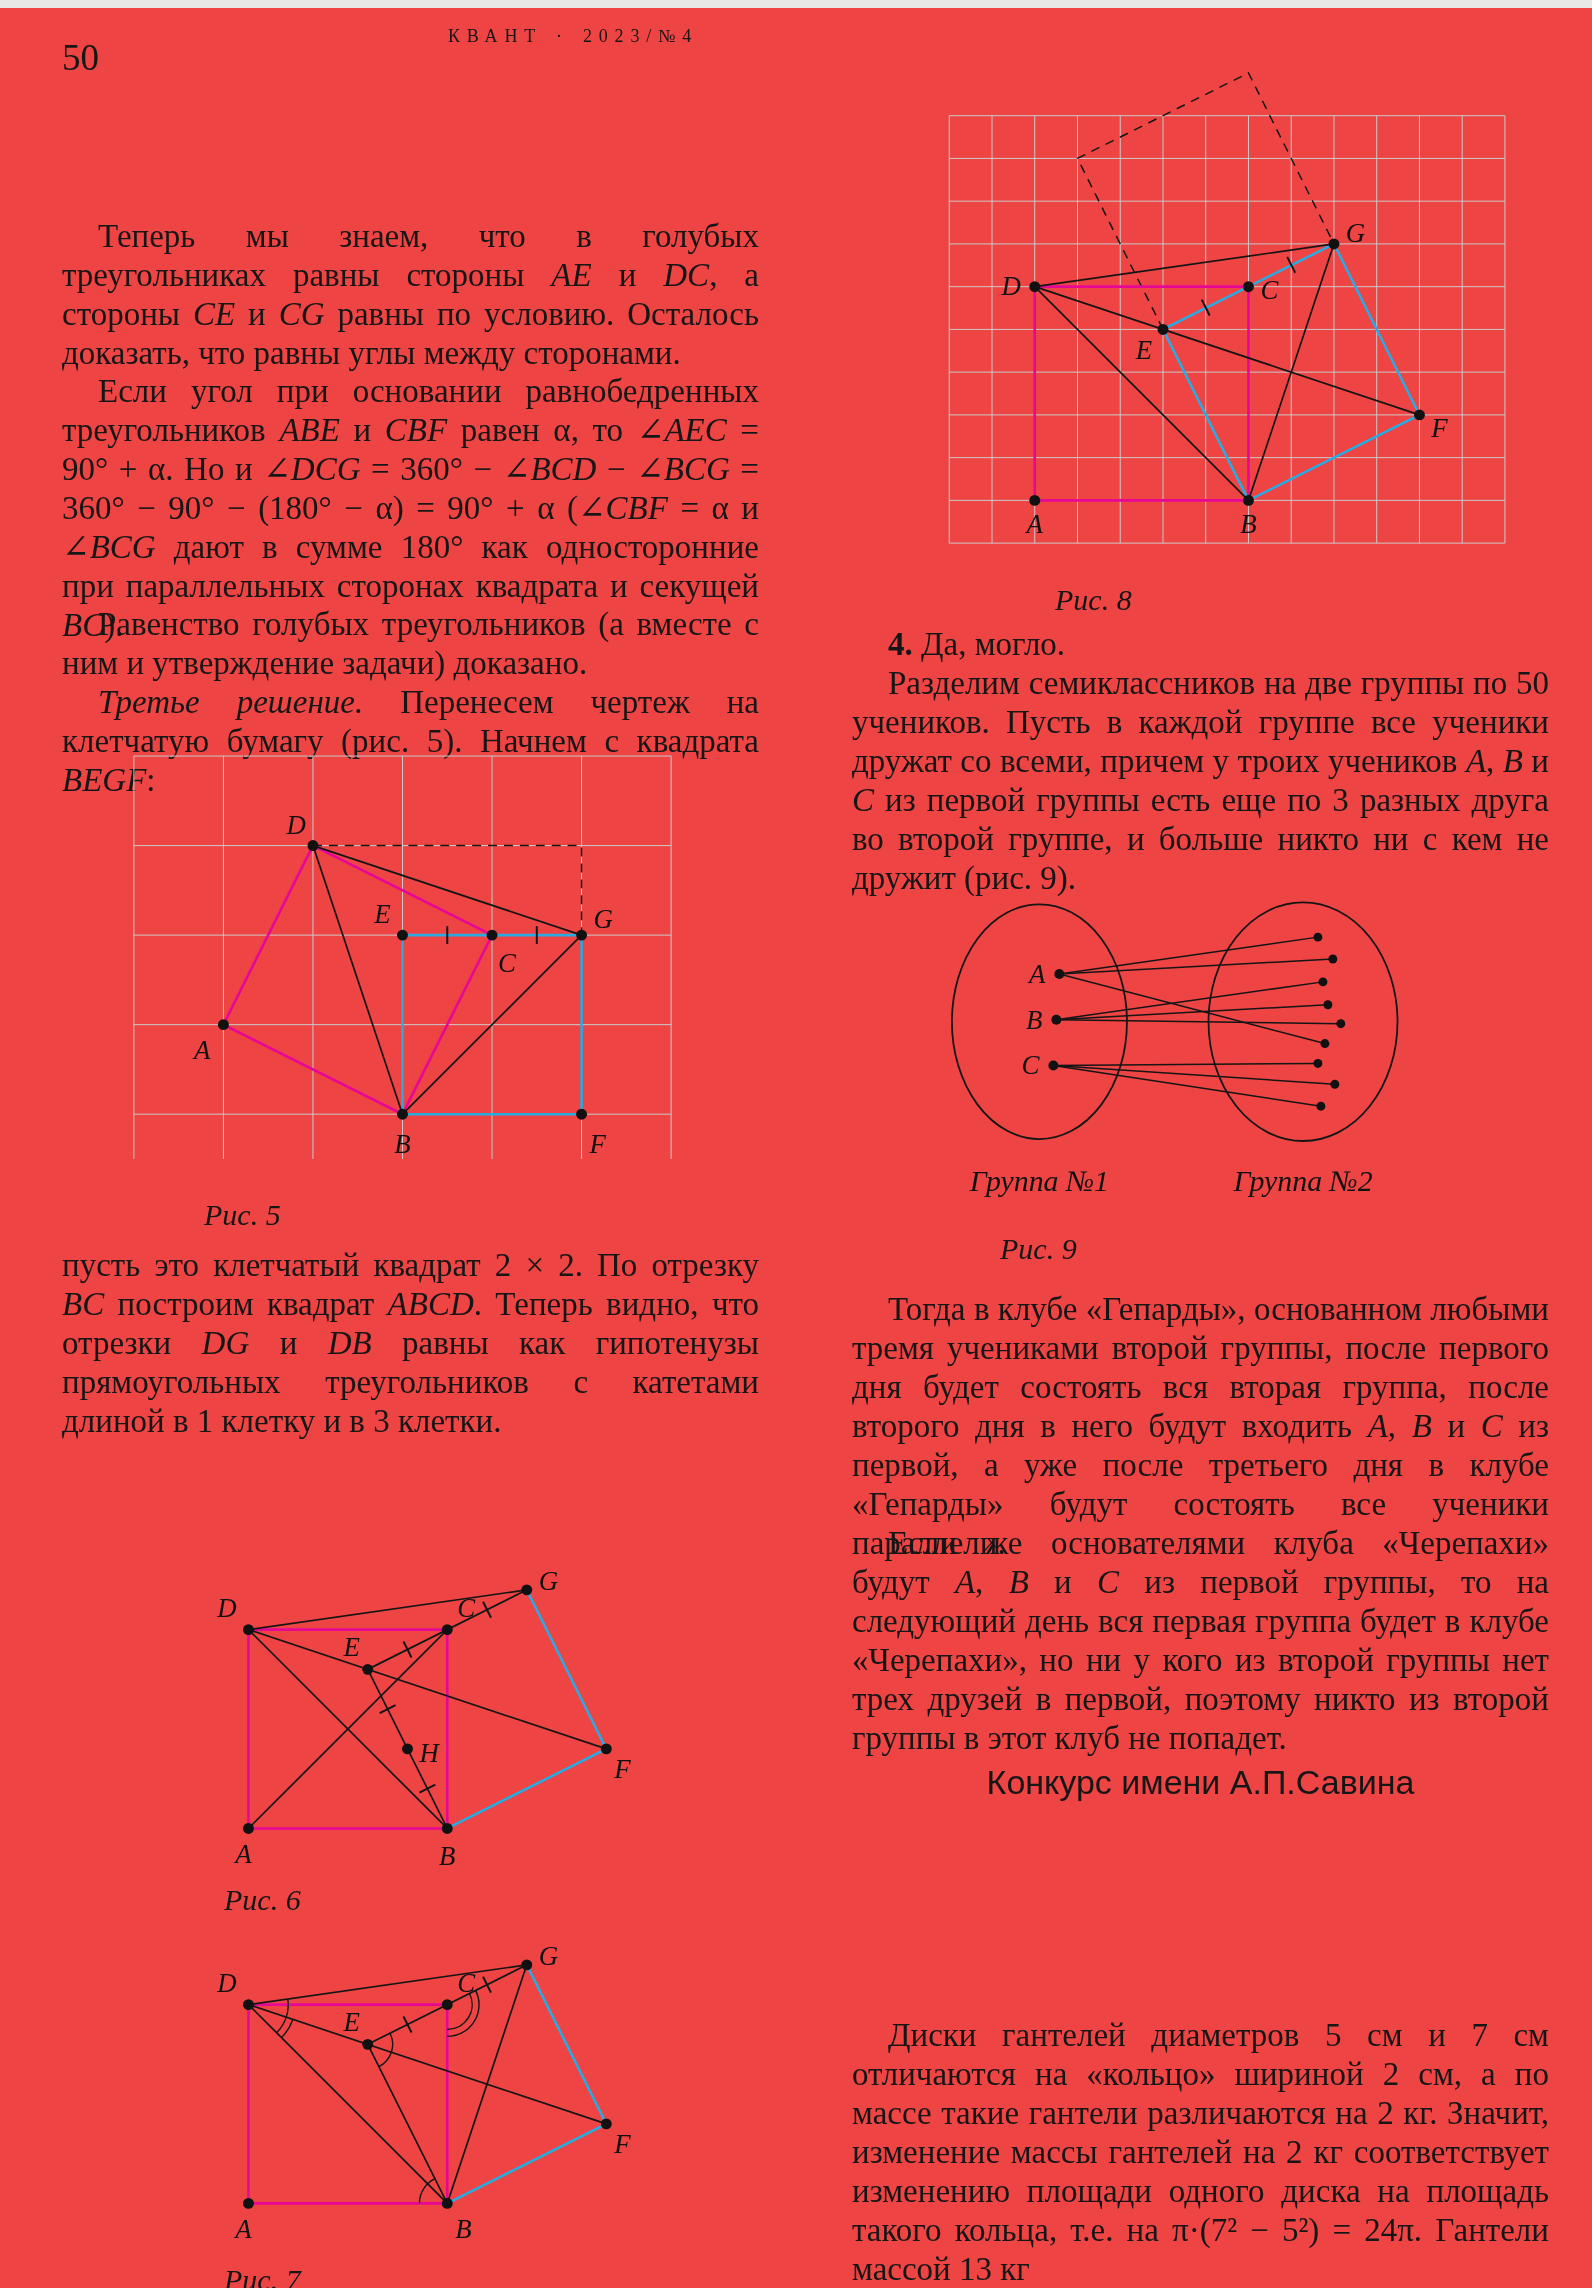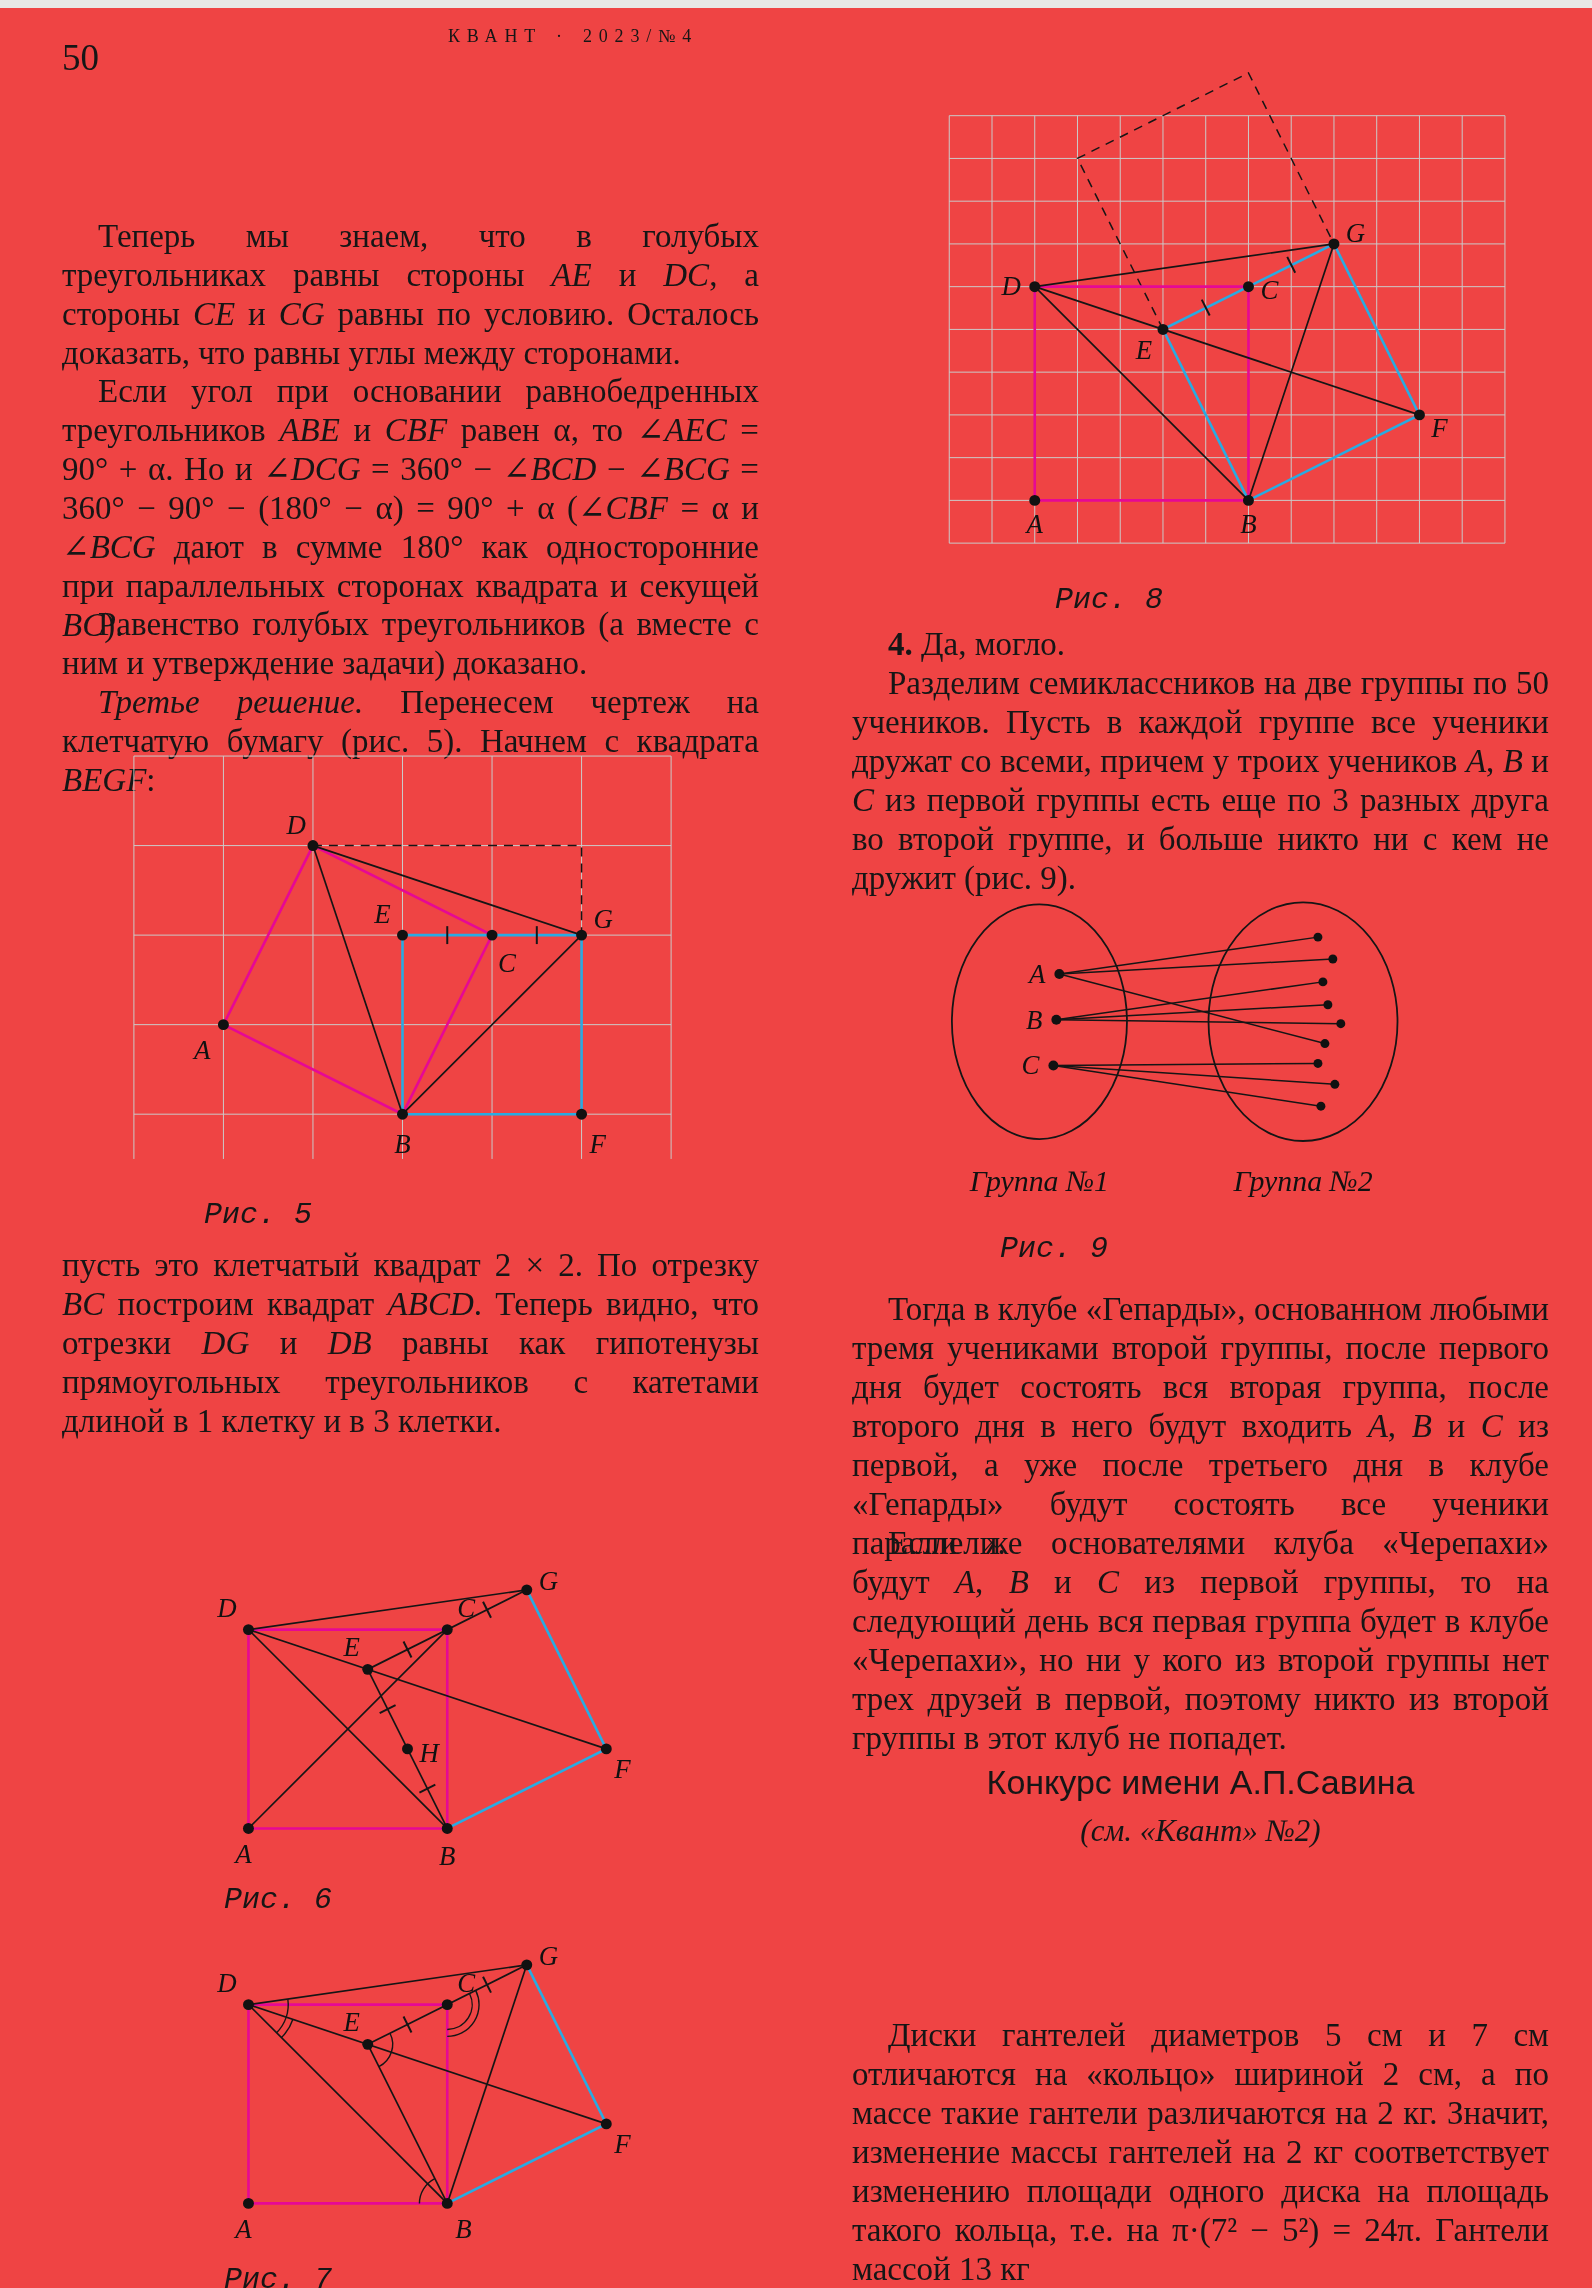--- a/index.html
+++ b/index.html
@@ -4,21 +4,21 @@
 <style>
   html,body{margin:0;padding:0;background:#e8e8e6;}
   .page{position:relative;width:1592px;height:2289px;background:#ef4444;margin:8px auto;overflow:hidden;
         font-family:"Liberation Serif","DejaVu Serif","DejaVu Sans",serif;color:#161616;}
   .pagenum{position:absolute;left:62px;top:28px;font-size:37px;}
   .runhead{position:absolute;left:448px;top:18px;width:716px;font-size:18px;letter-spacing:.38em;white-space:nowrap;}
   .runhead .sep{margin:0 14px;}
   .para{position:absolute;width:697px;font-size:33px;line-height:39px;text-align:justify;}
   .lc{left:62px;} .rc{left:852px;}
   .ind{text-indent:36px;}
-  .cap{position:absolute;font-style:italic;font-size:30px;font-family:Liberation Mono, monospace;}
+  .cap{position:absolute;font-style:italic;font-size:30px;}
   .contest-h{position:absolute;left:852px;top:1755px;width:697px;text-align:center;
              font-family:"Liberation Sans","DejaVu Sans",sans-serif;font-weight:normal;font-size:34px;}
   .contest-s{position:absolute;left:852px;top:1805px;width:697px;text-align:center;font-style:italic;font-size:31px;}
   svg.fig{position:absolute;overflow:visible;}
   .grid{stroke:#cbcbca;stroke-width:1;fill:none;}
   .mag{stroke:#e60895;stroke-width:2.6;fill:none;stroke-linejoin:miter;}
   .cyn{stroke:#29abe2;stroke-width:2.6;fill:none;stroke-linejoin:miter;}
   .blk{stroke:#151515;stroke-width:1.7;fill:none;}
   .dsh{stroke:#151515;stroke-width:1.5;fill:none;stroke-dasharray:9 7;}
   .tick{stroke:#151515;stroke-width:2;}
@@ -236,18 +236,17 @@
     <text class="pt" x="105" y="173" text-anchor="end">C</text>
     <text class="grp" x="105" y="290" text-anchor="middle">Группа №1</text>
     <text class="grp" x="370" y="290" text-anchor="middle">Группа №2</text>
   </svg>
   <div class="cap" style="left:1000px;top:1224px">Рис. 9</div>
 
   <div class="para rc ind" style="top:1282px">Тогда в клубе «Гепарды», основанном любыми тремя учениками второй группы, после первого дня будет состоять вся вторая группа, после второго дня в него будут входить <i>A</i>, <i>B</i> и <i>C</i> из первой, а уже после третьего дня в клубе «Гепарды» будут состоять все ученики параллели.</div>
   <div class="para rc ind" style="top:1516px">Если же основателями клуба «Черепахи» будут <i>A</i>, <i>B</i> и <i>C</i> из первой группы, то на следующий день вся первая группа будет в клубе «Черепахи», но ни у кого из второй группы нет трех друзей в первой, поэтому никто из второй группы в этот клуб не попадет.</div>
 
   <div class="contest-h">Конкурс имени А.П.Савина</div>
-  <div class="contest-s">(см. «Квант» №2)</div>
 
   <div class="para rc ind" style="top:2008px">Диски гантелей диаметров 5 см и 7 см отличаются на «кольцо» шириной 2 см, а по массе такие гантели различаются на 2 кг. Значит, изменение массы гантелей на 2 кг соответствует изменению площади одного диска на площадь такого кольца, т.е. на π·(7² − 5²) = 24π. Гантели массой 13 кг</div>
 
 </div>
 
 
 </body></html>

